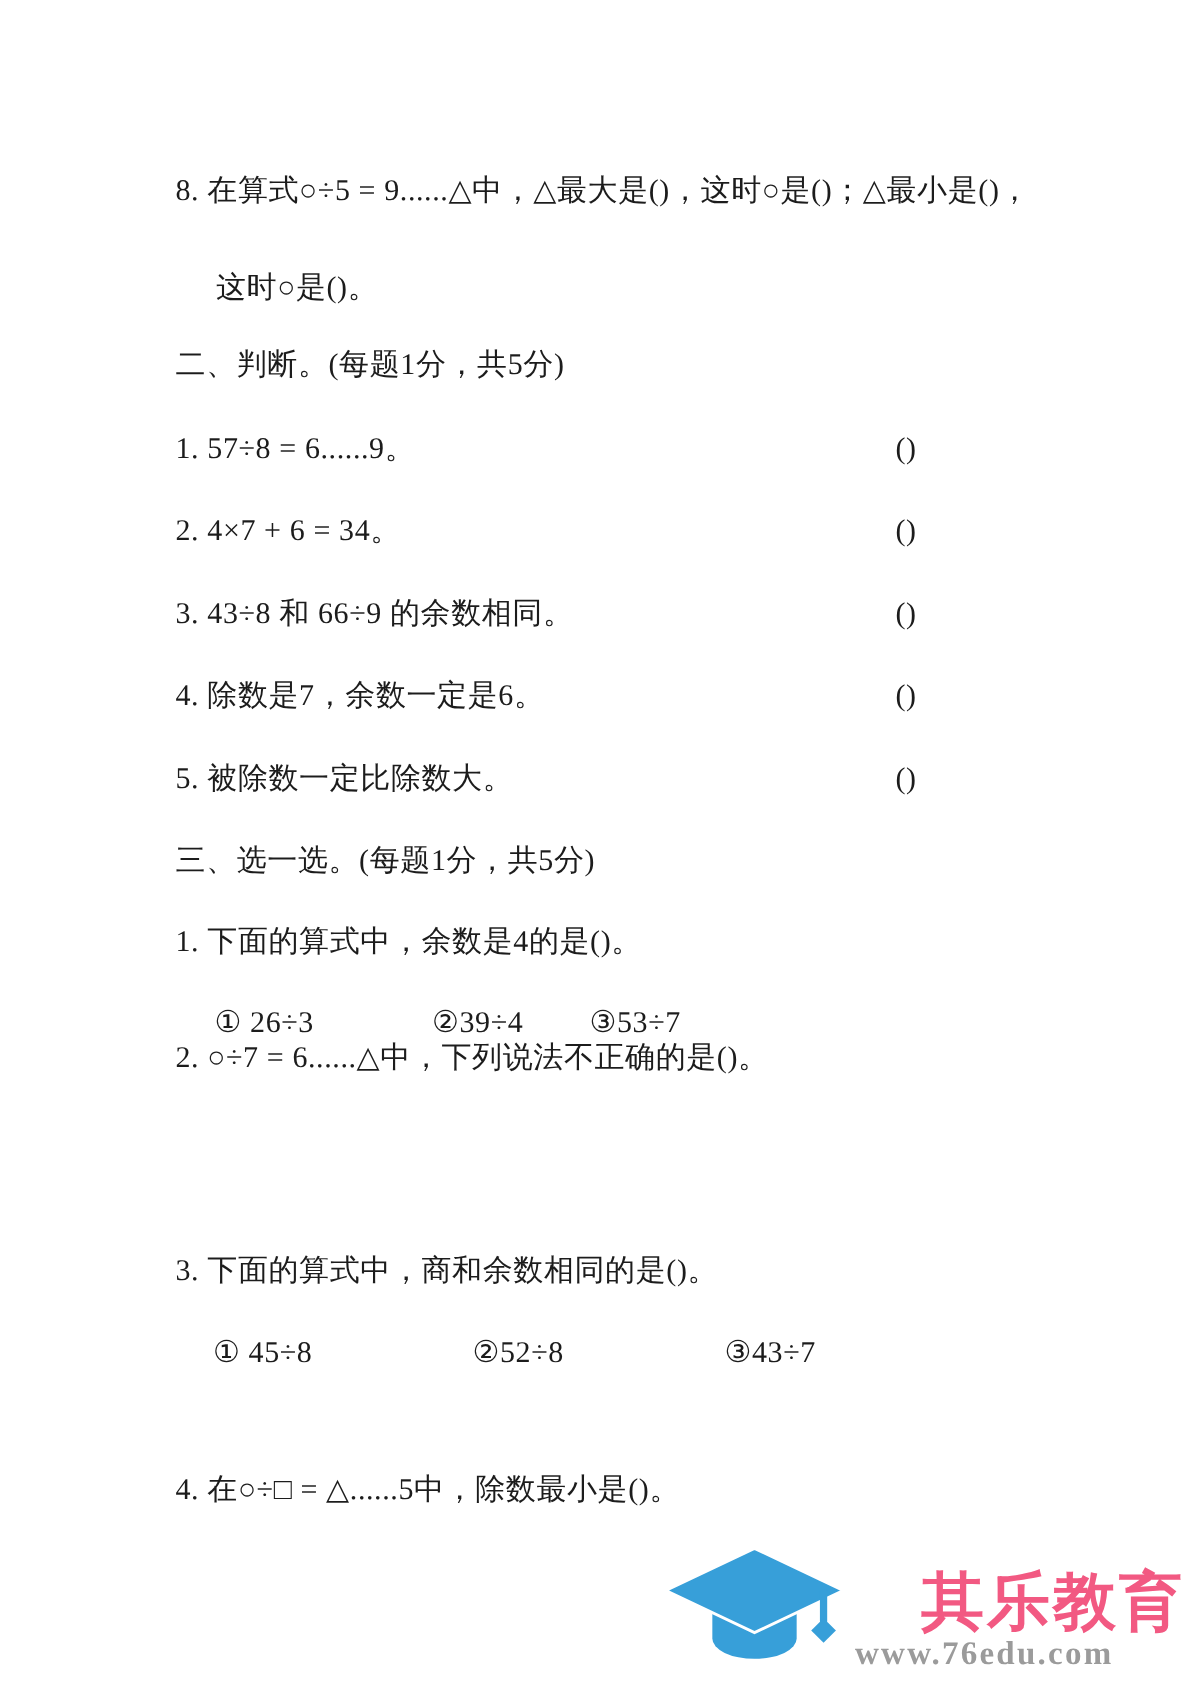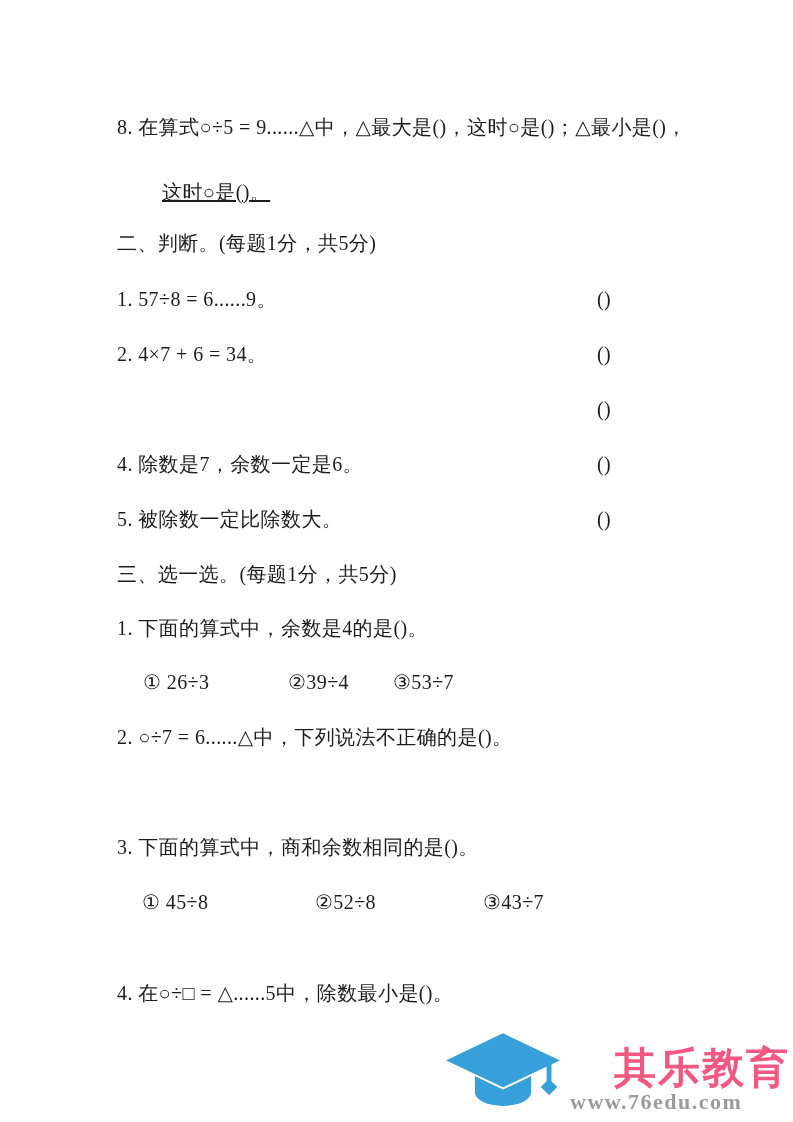--- a/index.html
+++ b/index.html
@@ -13,21 +13,21 @@
     overflow: hidden;
   }
   .line {
     position: absolute;
     left: 117px;
     font-size: 20px;
     line-height: 27px;
     white-space: nowrap;
     letter-spacing: 0.4px;
   }
-  .indent { left: 162px; text-decoration: underline; }
+  .indent { left: 144px; }
   .judge {
     width: 520px;
   }
   .judge .mark {
     position: absolute;
     left: 480px;
     top: 0;
   }
   .optrow {
     position: absolute;
@@ -83,41 +83,42 @@
 
   <div class="line judge" style="top:286px">
     <span>1. 57÷8 = 6......9。</span>
     <span class="mark">()</span>
   </div>
   <div class="line judge" style="top:341px">
     <span>2. 4×7 + 6 = 34。</span>
     <span class="mark">()</span>
   </div>
   <div class="line judge" style="top:396px">
+    <span>3. 43÷8 和 66÷9 的余数相同。</span>
     <span class="mark">()</span>
   </div>
   <div class="line judge" style="top:451px">
     <span>4. 除数是7，余数一定是6。</span>
     <span class="mark">()</span>
   </div>
   <div class="line judge" style="top:506px">
     <span>5. 被除数一定比除数大。</span>
     <span class="mark">()</span>
   </div>
 
   <div class="line" style="top:561px">三、选一选。(每题1分，共5分)</div>
 
   <div class="line" style="top:615px">1. 下面的算式中，余数是4的是()。</div>
   <div class="optrow" style="top:669px">
     <span class="opt" style="left:143px">① 26÷3</span>
     <span class="opt" style="left:288px">②39÷4</span>
     <span class="opt" style="left:393px">③53÷7</span>
   </div>
 
-  <div class="line" style="top:724px">2. ○÷7 = 6......△中，下列说法不正确的是()。</div>
+  <div class="line" style="top:692px">2. ○÷7 = 6......△中，下列说法不正确的是()。</div>
 
   <div class="line" style="top:834px">3. 下面的算式中，商和余数相同的是()。</div>
   <div class="optrow" style="top:889px">
     <span class="opt" style="left:142px">① 45÷8</span>
     <span class="opt" style="left:315px">②52÷8</span>
     <span class="opt" style="left:483px">③43÷7</span>
   </div>
 
   <div class="line" style="top:980px">4. 在○÷□ = △......5中，除数最小是()。</div>
 

